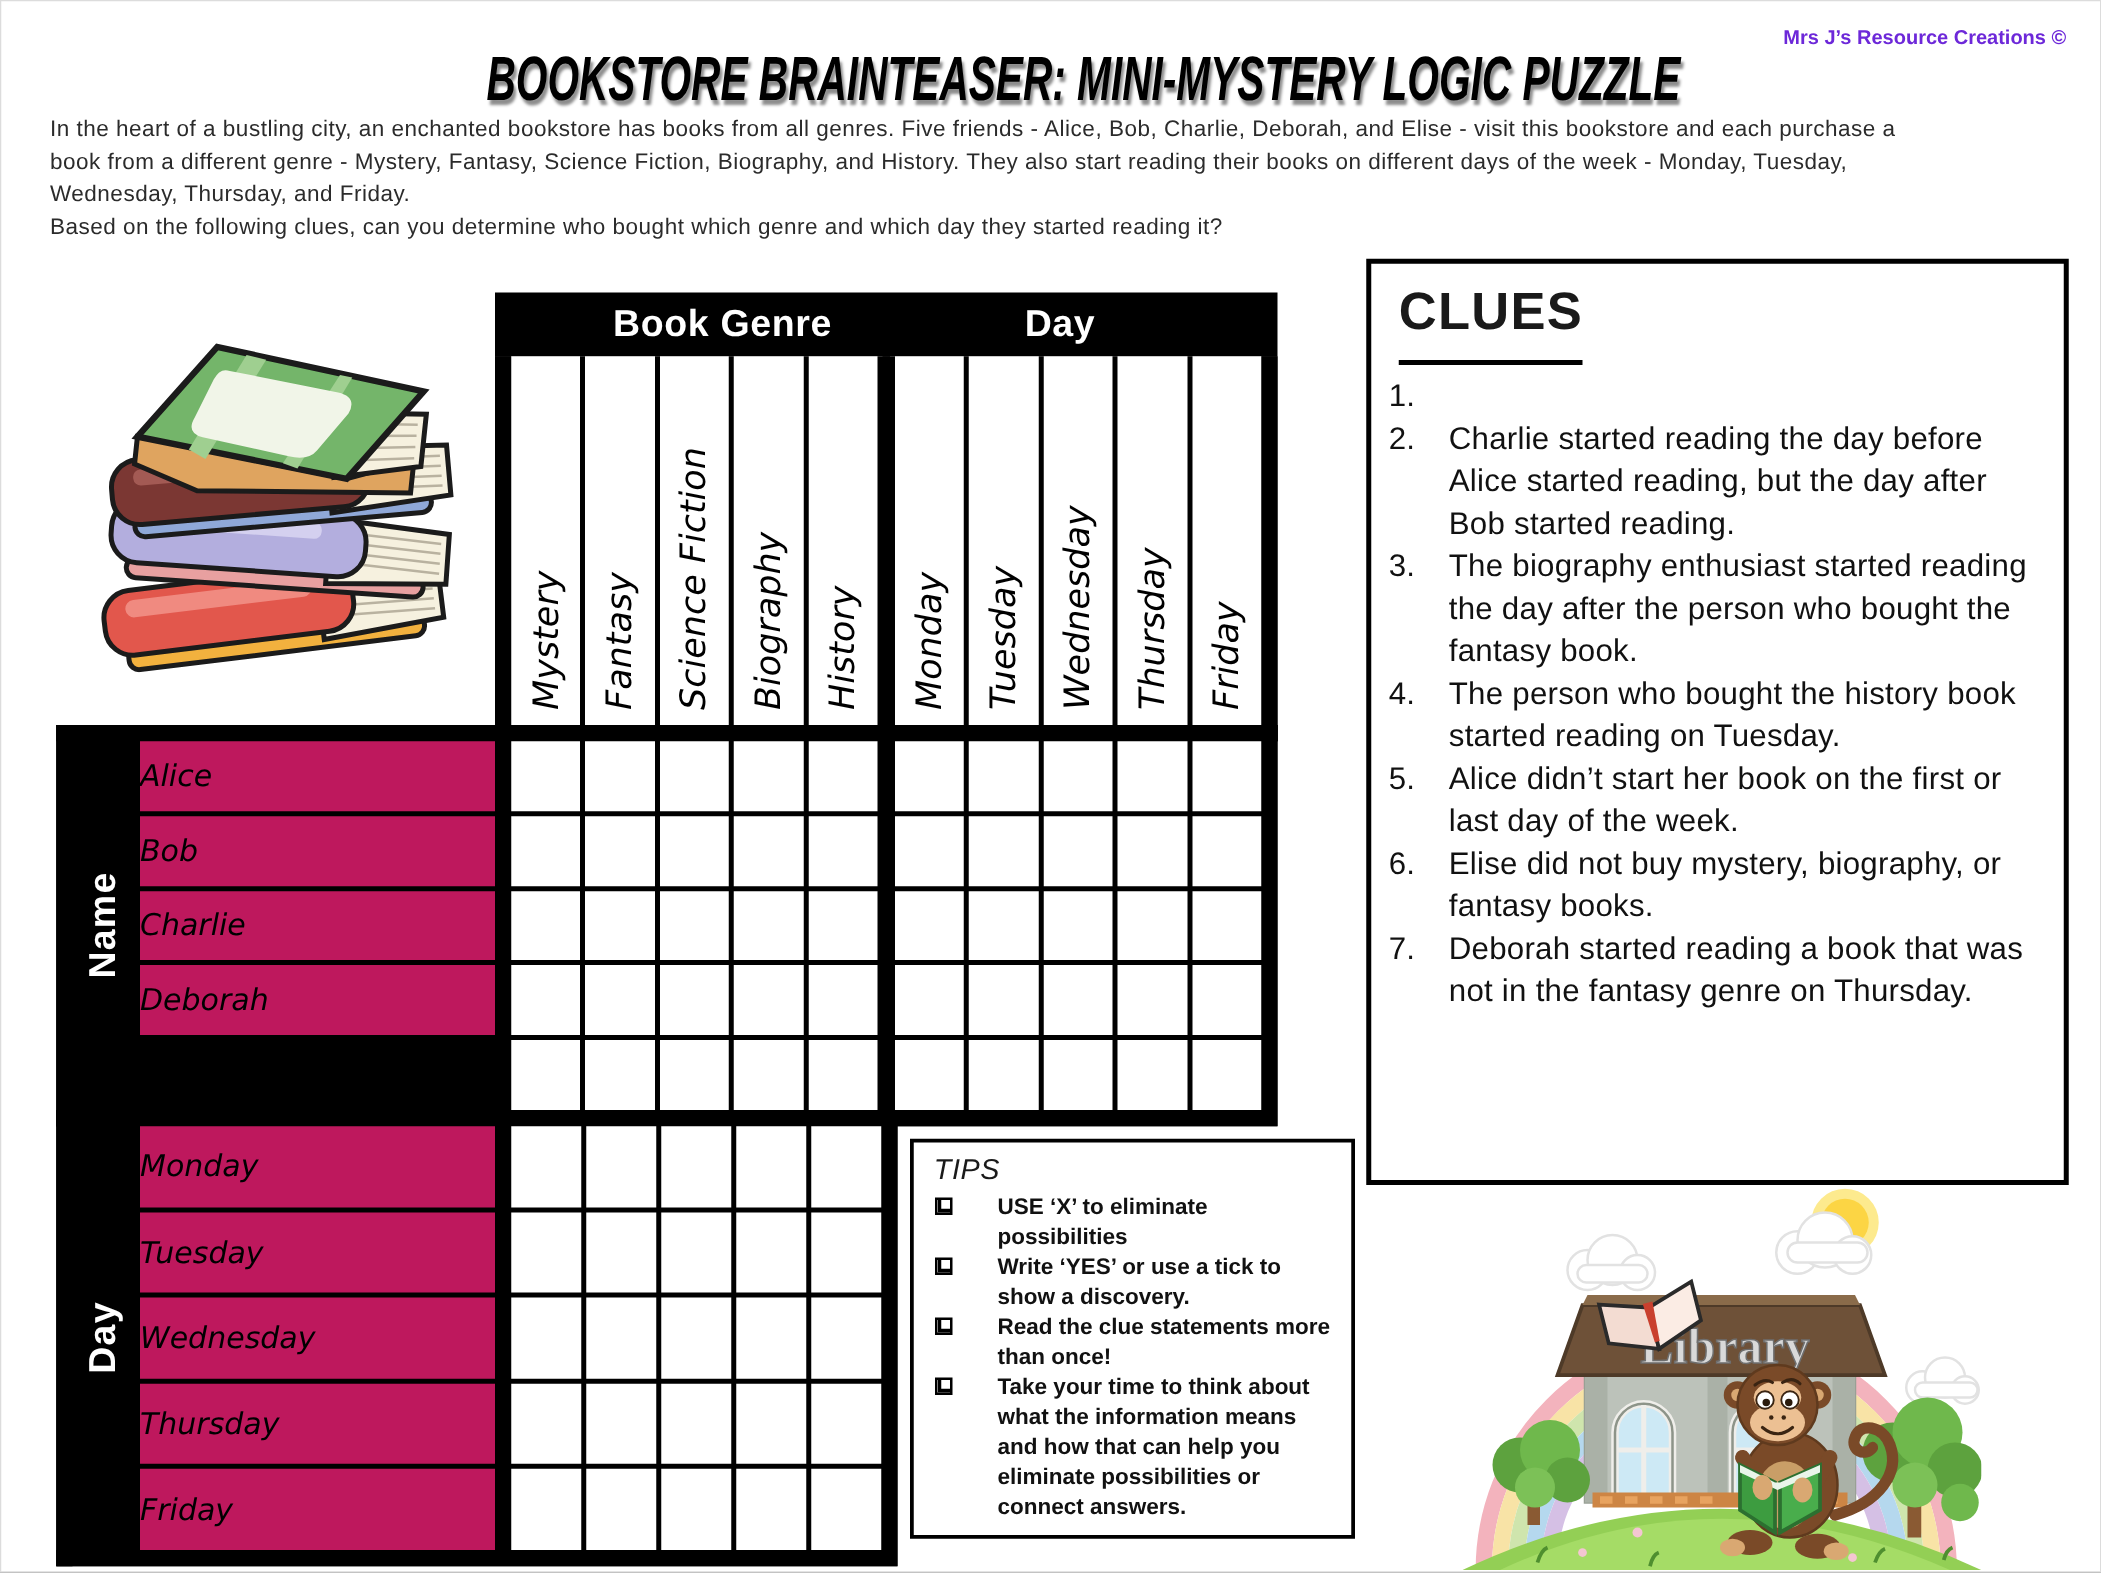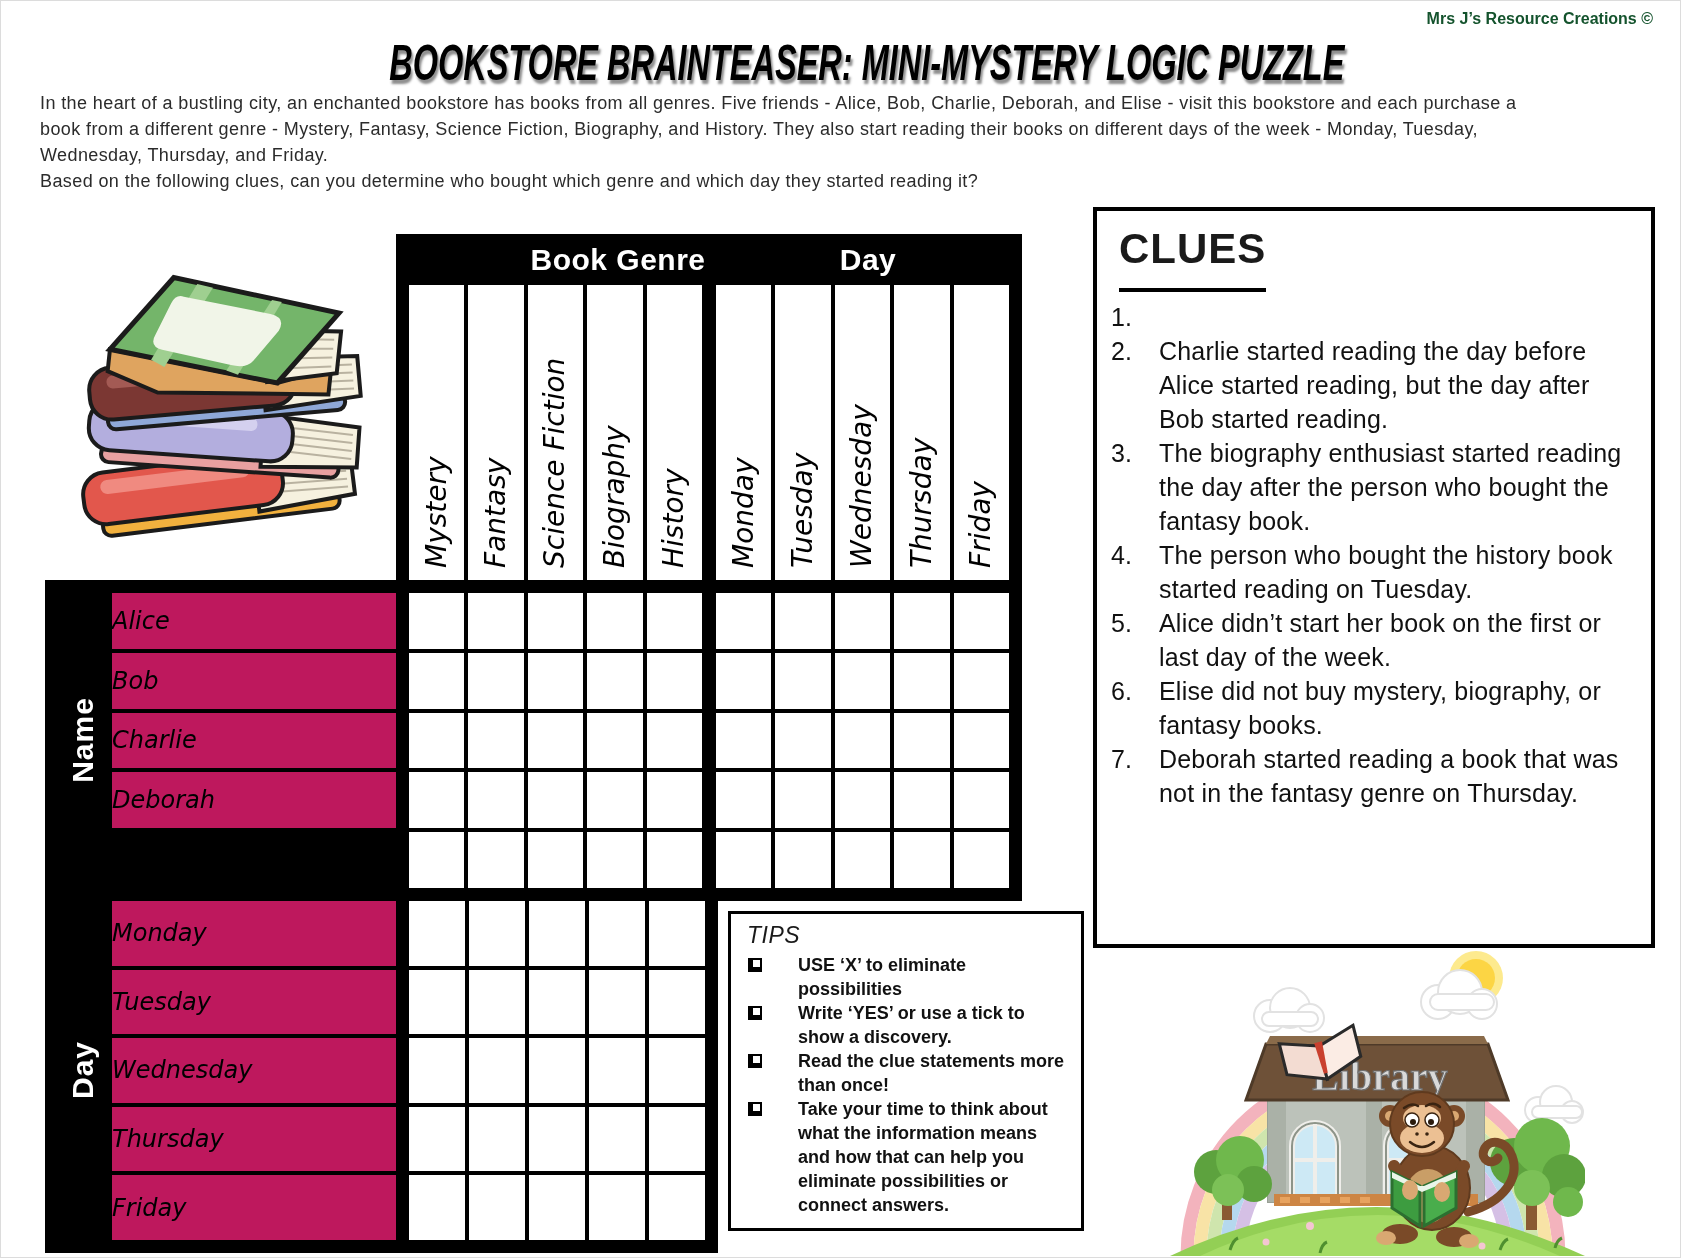--- a/index.html
+++ b/index.html
@@ -6,42 +6,42 @@
   html,body { background:#888; }
   .sheet {
     position:relative; width:1681px; height:1258px; margin:0 auto;
     background:#fff; overflow:hidden;
     font-family:"Liberation Sans", sans-serif; color:#1a1a1a;
     box-shadow: inset 0 0 0 1px #dcdcdc;
   }
 
   
   .copyright {
-    position:absolute; top:10px; right:28px;
-    font-size:16px; font-weight:bold; color:#14532d;
+    position:absolute; top:22px; right:28px;
+    font-size:16px; font-weight:bold; color:#6d28d9;
   }
   .title-wrap { position:absolute; top:34px; left:0; width:100%; text-align:center; }
   .title {
     display:inline-block; margin-left:52px;
     font-size:50px; font-weight:bold; font-style:italic;
     letter-spacing:0px; white-space:nowrap; color:#000;
     transform:scaleX(0.65);
     text-shadow:3px 4px 3px rgba(0,0,0,0.45);
   }
   .intro {
     position:absolute; left:40px; top:90px; width:1512px;
     font-size:18px; line-height:26px; color:#2b2b2b;
     letter-spacing:0.4px;
   }
   .intro p { margin:0; }
 
   
   .header-bar {
     position:absolute; left:396px; top:234px; width:626px; height:51px;
-    background:#000; color:#fff; display:flex; align-items:stretch;padding-left:40px;
+    background:#000; color:#fff; display:flex; align-items:stretch;
   }
   .header-bar .hgroup {
     display:flex; align-items:center; justify-content:center;
     font-weight:bold; font-size:30px; letter-spacing:0.5px;
   }
   .hgroup.genre { flex:0 0 318px; padding-left:46px; }
   .hgroup.day   { flex:1 1 auto;  padding-right:40px; }
 
   .band {
     position:absolute; background:#000; border:13px solid #000;

